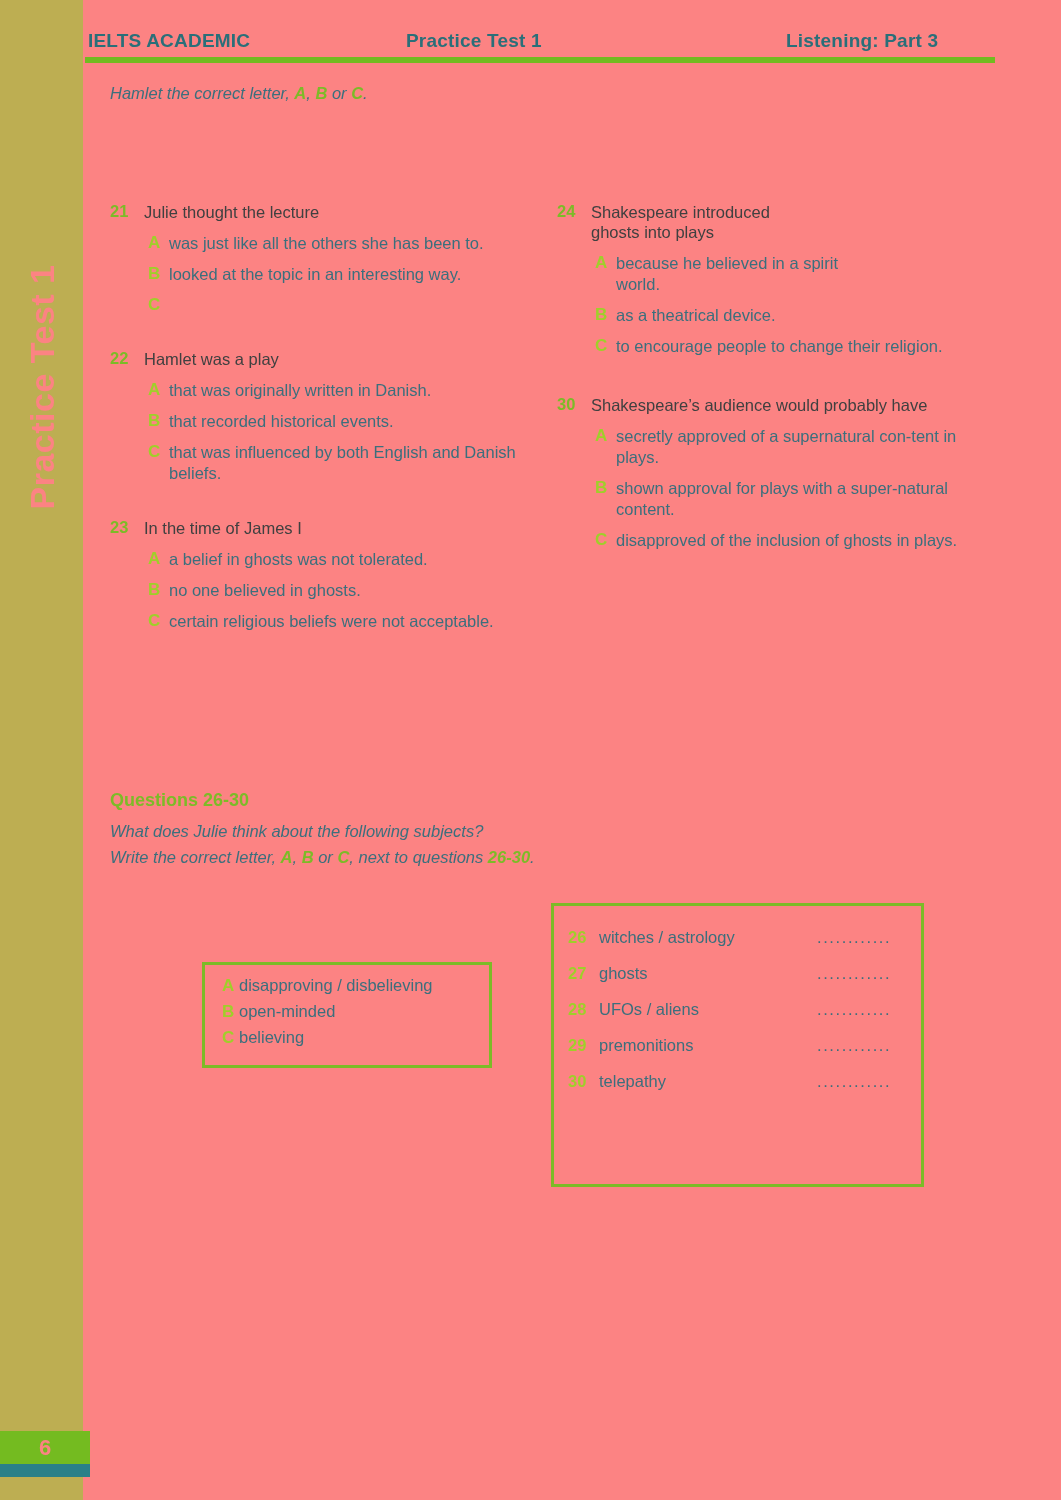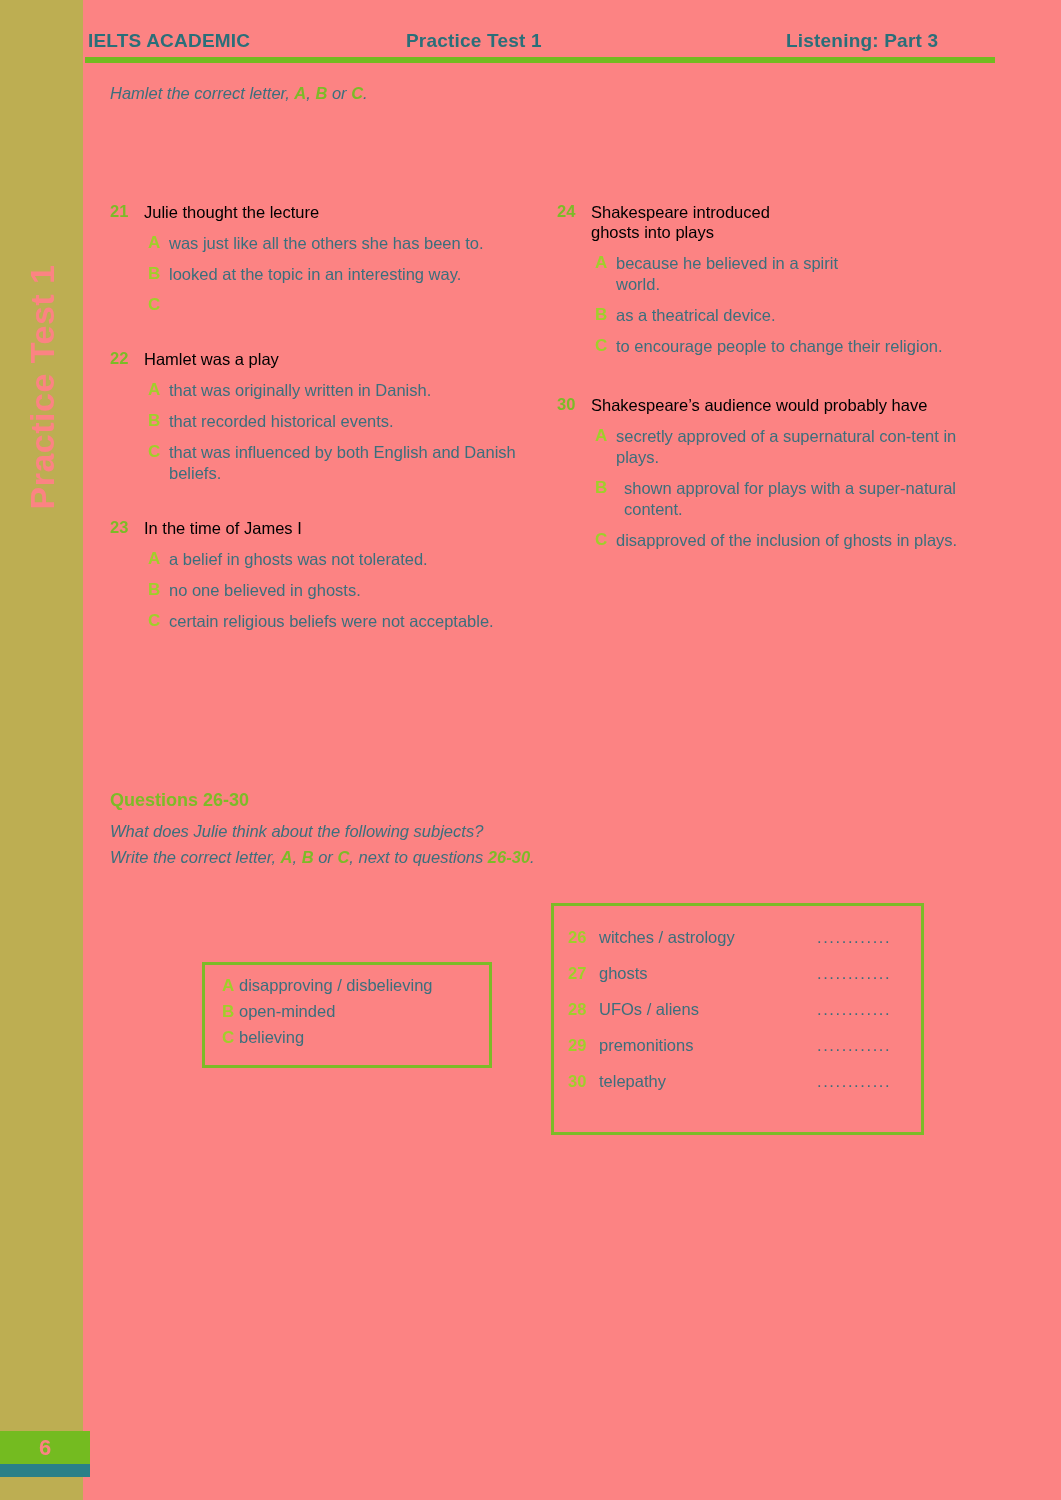--- a/index.html
+++ b/index.html
@@ -167,21 +167,21 @@
   }
   .q-num {
     color: #7cbb27;
     font-size: 16.5px;
     font-weight: bold;
     width: 34px;
     flex: 0 0 34px;
     text-align: left;
   }
   .q-stem {
-    color: #000000;
+    color: #404040;
     font-size: 16.5px;
     line-height: 1.22;
   }
 
   .opt-line {
     display: flex;
     align-items: flex-start;
     margin-bottom: 10px;
     padding-left: 38px;
   }
@@ -236,21 +236,21 @@
     color: #3b6f7d;
     font-size: 16.5px;
   }
 
   
   .items-box {
     position: absolute;
     left: 551px;
     top: 903px;
     width: 373px;
-    height: 232px;
+    height: 284px;
     border: 3px solid #7cbb27;
     box-sizing: border-box;
   }
   .items-box .ib-row {
     display: flex;
     align-items: baseline;
     padding-left: 14px;
     height: 36px;
   }
   .items-box .ib-row:first-child { margin-top: 22px; }
@@ -384,21 +384,21 @@
       <div class="q-line">
         <div class="q-num">30</div>
         <div class="q-stem">Shakespeare’s audience would probably have</div>
       </div>
       <div class="opt-line">
         <div class="opt-letter">A</div>
         <div class="opt-text" style="max-width:352px;">secretly approved of a supernatural con-tent in plays.</div>
       </div>
       <div class="opt-line">
         <div class="opt-letter">B</div>
-        <div class="opt-text" style="max-width:332px;margin-left:8px;">shown approval for plays with a super-natural content.</div>
+        <div class="opt-text" style="max-width:332px;">shown approval for plays with a super-natural content.</div>
       </div>
       <div class="opt-line">
         <div class="opt-letter">C</div>
         <div class="opt-text" style="max-width:352px;text-align:right;">disapproved of the inclusion of ghosts in plays.</div>
       </div>
     </div>
 
   </div>
 </div>
 

